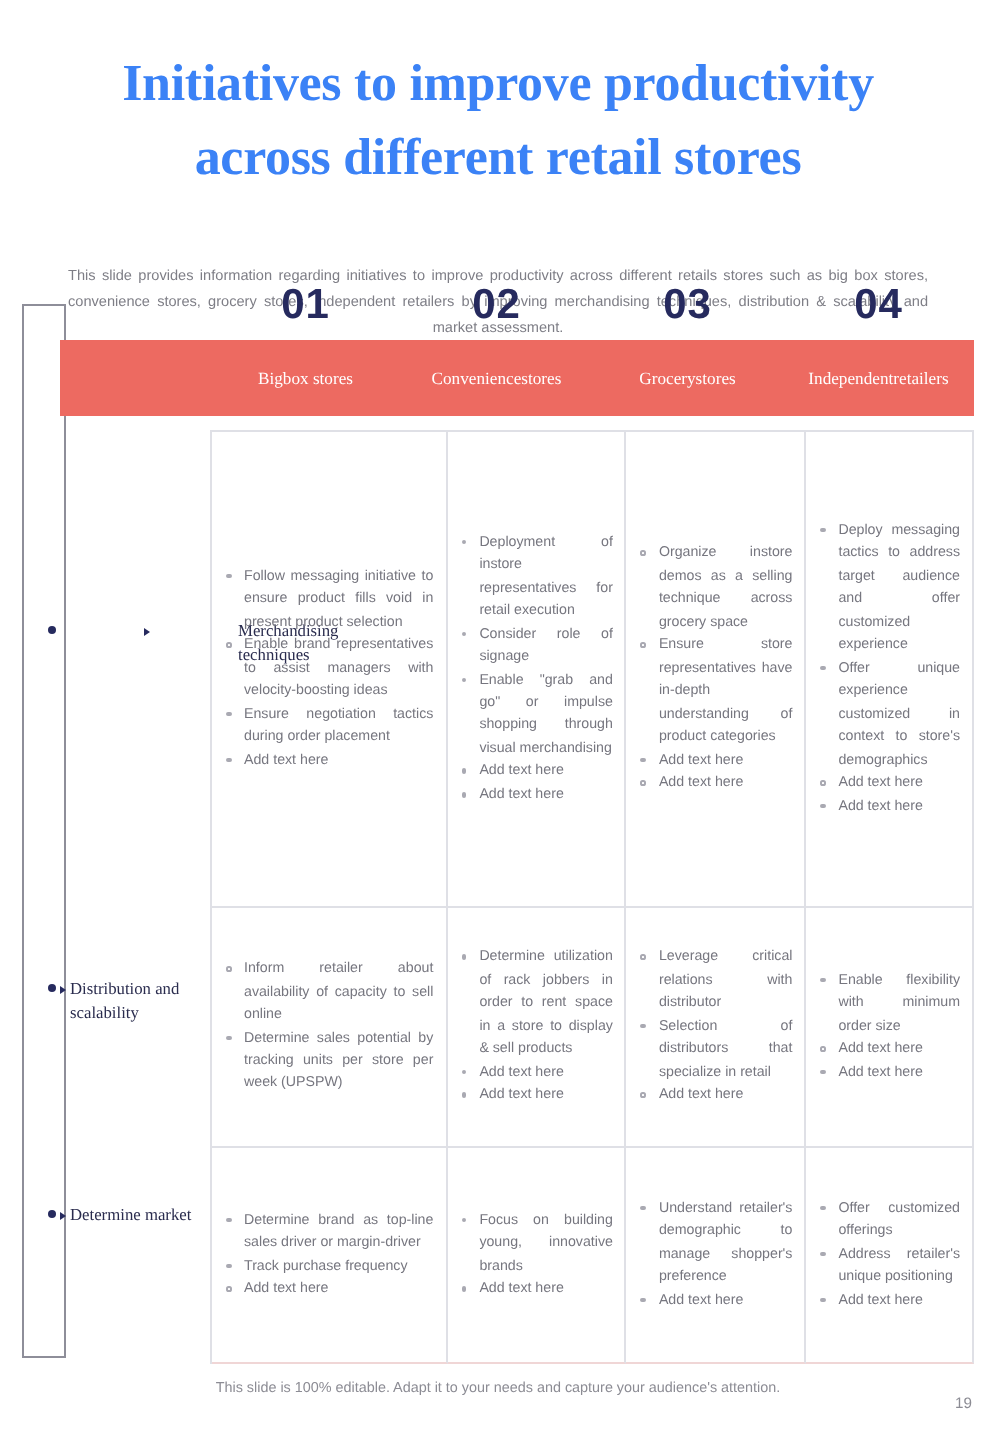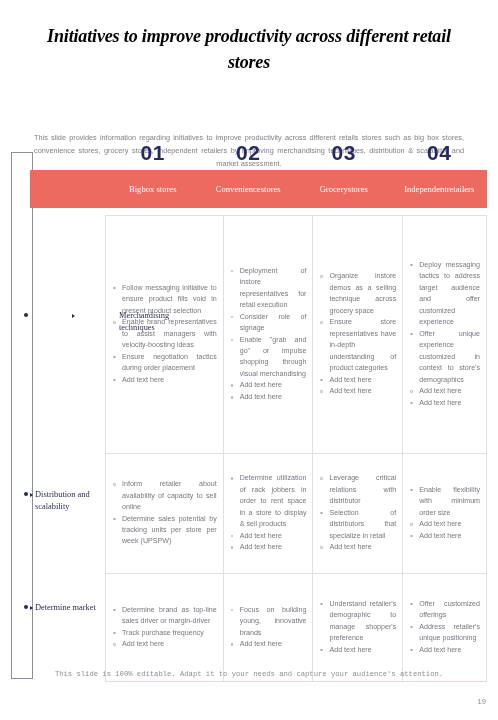--- a/index.html
+++ b/index.html
@@ -17,25 +17,24 @@
 
   
   .title {
     position: absolute;
     left: 40px;
     top: 24px;
     width: 418px;
     text-align: center;
     font-family: "Liberation Serif", serif;
     font-weight: bold;
-    font-size: 18px;
+    font-size: 26px;
     line-height: 1.42;
-    color: #000000;
+    color: #3b82f6;
     letter-spacing: -0.15px;
-    font-style: italic;
   }
 
   
   .subdesc {
     position: absolute;
     left: 34px;
     top: 96px;
     width: 430px;
     text-align: justify;
     text-align-last: center;
@@ -195,26 +194,25 @@
     height: 2.6px;
     border: 0.7px solid #a9a9b2;
     border-radius: 50%;
     box-sizing: border-box;
   }
 
   
   .footer-note {
     position: absolute;
     left: 0;
-    top: 670px;
+    top: 689px;
     width: 498px;
     text-align: center;
     font-size: 7.2px;
     color: #8c8c94;
-    font-family: Liberation Mono, monospace;
   }
   .page-num {
     position: absolute;
     right: 12px;
     top: 697px;
     font-size: 7.6px;
     color: #8c8c94;
   }
 </style>
 </head>

